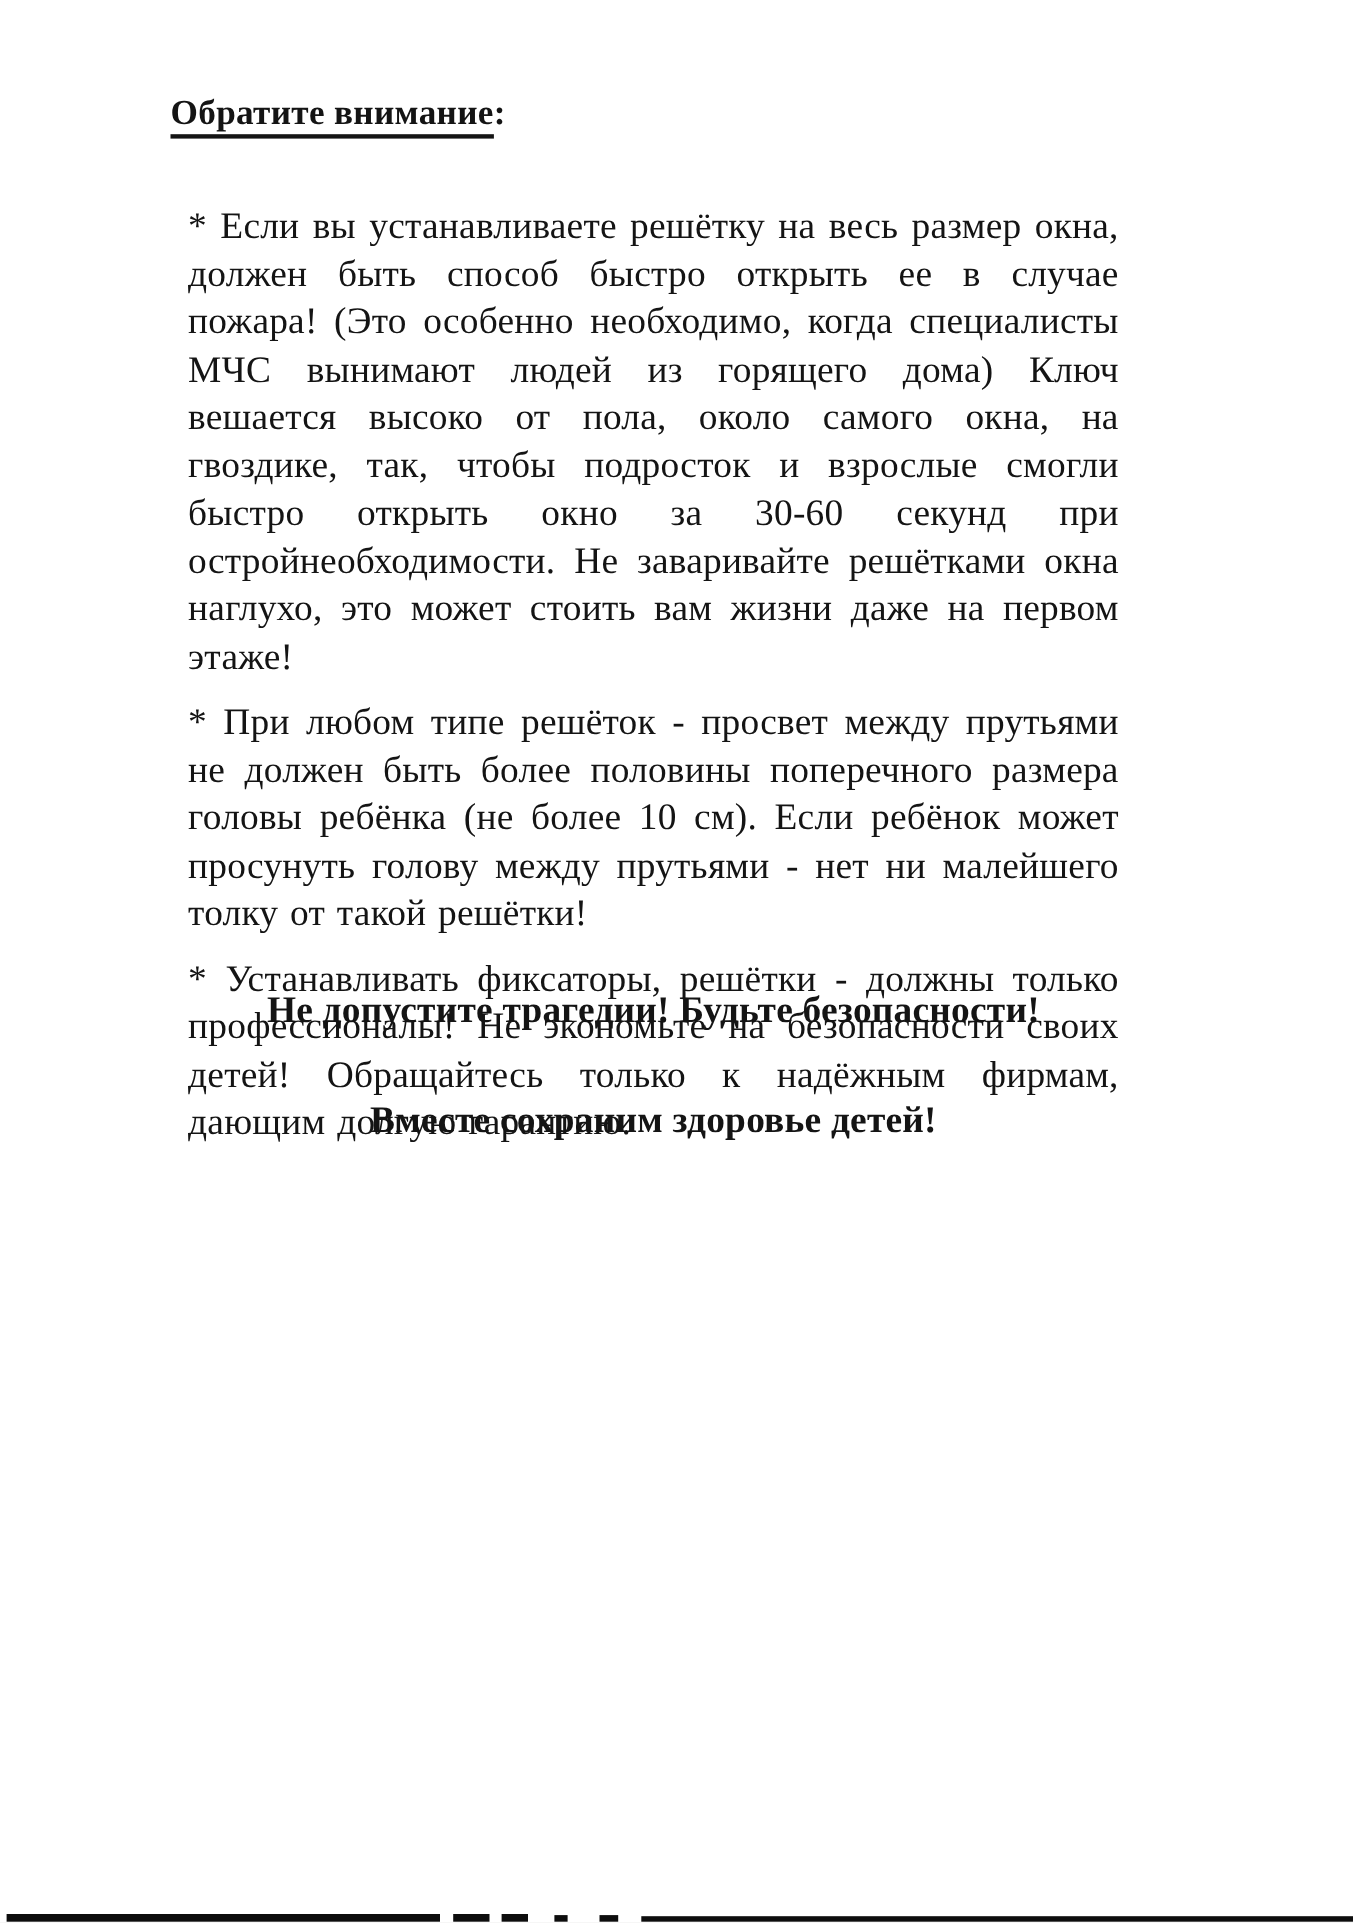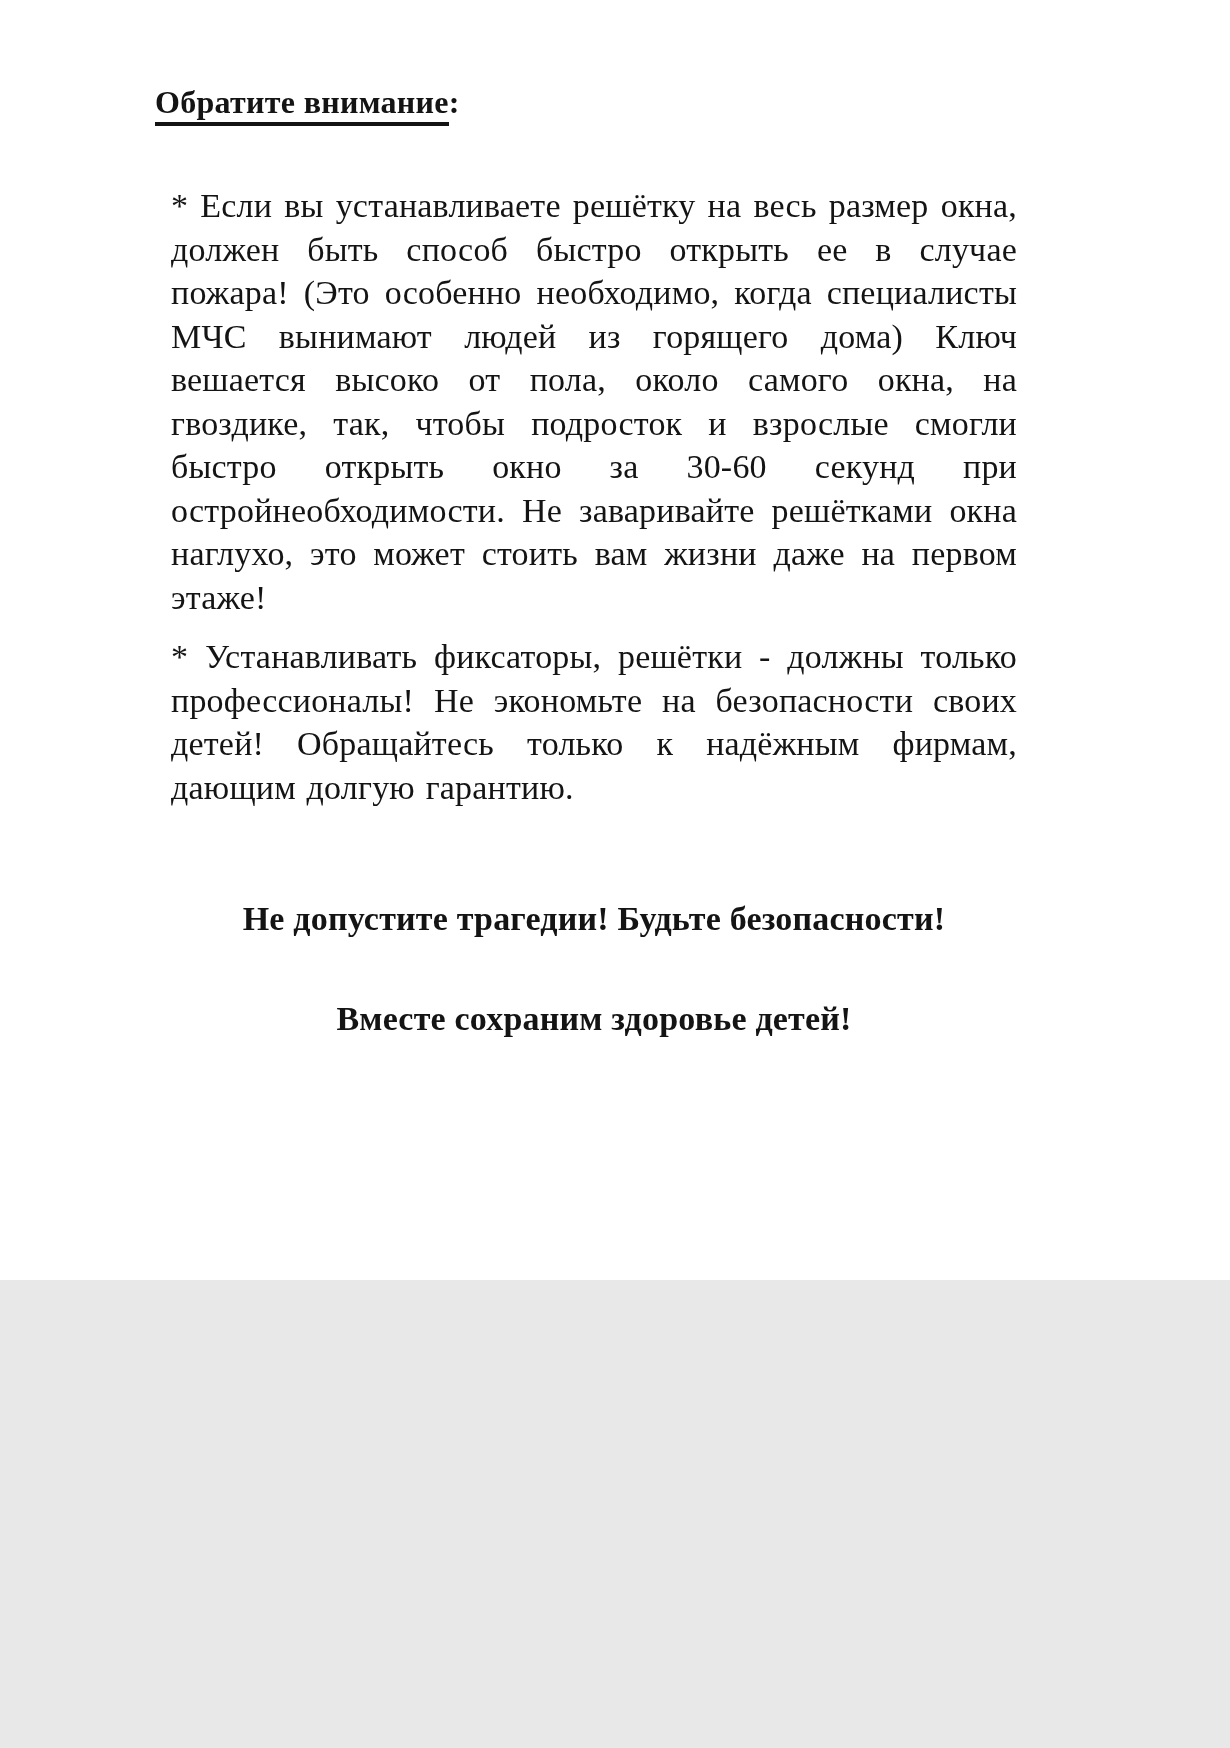--- a/index.html
+++ b/index.html
@@ -3,21 +3,21 @@
 <meta charset="utf-8">
 <style>
   html, body {
     margin: 0;
     padding: 0;
     background: #e8e8e8;
   }
   .page {
     position: relative;
     width: 1230px;
-    height: 1280px;
+    height: 1748px;
     background: #ffffff;
     overflow: hidden;
     font-family: "Liberation Serif", "DejaVu Serif", serif;
     color: #141414;
   }
   .doc-heading {
     position: absolute;
     top: 82px;
     left: 155px;
     width: 878px;
@@ -73,20 +73,21 @@
 <body>
 
 <div class="page">
 
   <div class="doc-heading">
     <span class="underlined">Обратите внимание</span><span>:</span>
   </div>
 
   <div class="body-text">
     <p>* Если вы устанавливаете решётку на весь размер окна, должен быть способ быстро открыть ее в случае пожара! (Это особенно необходимо, когда специалисты МЧС вынимают людей из горящего дома) Ключ вешается высоко от пола, около самого окна, на гвоздике, так, чтобы подросток и взрослые смогли быстро открыть окно за 30-60 секунд при остройнеобходимости. Не заваривайте решётками окна наглухо, это может стоить вам жизни даже на первом этаже!</p>
+    <p>* При любом типе решёток - просвет между прутьями не должен быть более половины поперечного размера головы ребёнка (не более 10 см). Если ребёнок может просунуть голову между прутьями - нет ни малейшего толку от такой решётки!</p>
     <p>* Устанавливать фиксаторы, решётки - должны только профессионалы! Не экономьте на безопасности своих детей! Обращайтесь только к надёжным фирмам, дающим долгую гарантию.</p>
   </div>
 
   <div class="closing-line first">Не допустите трагедии! Будьте безопасности!</div>
 
   <div class="closing-line second">Вместе сохраним здоровье детей!</div>
 
   <div class="artifact bar-left"></div>
   <div class="artifact block-1"></div>
   <div class="artifact block-2"></div>

